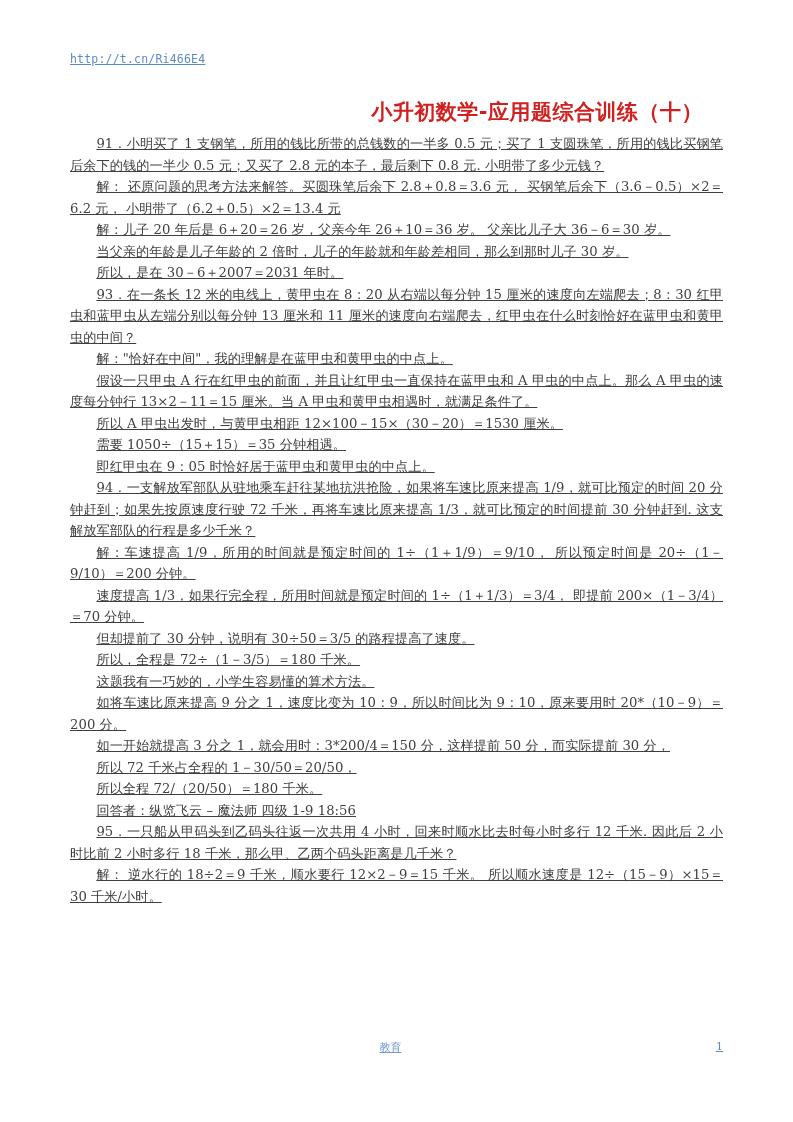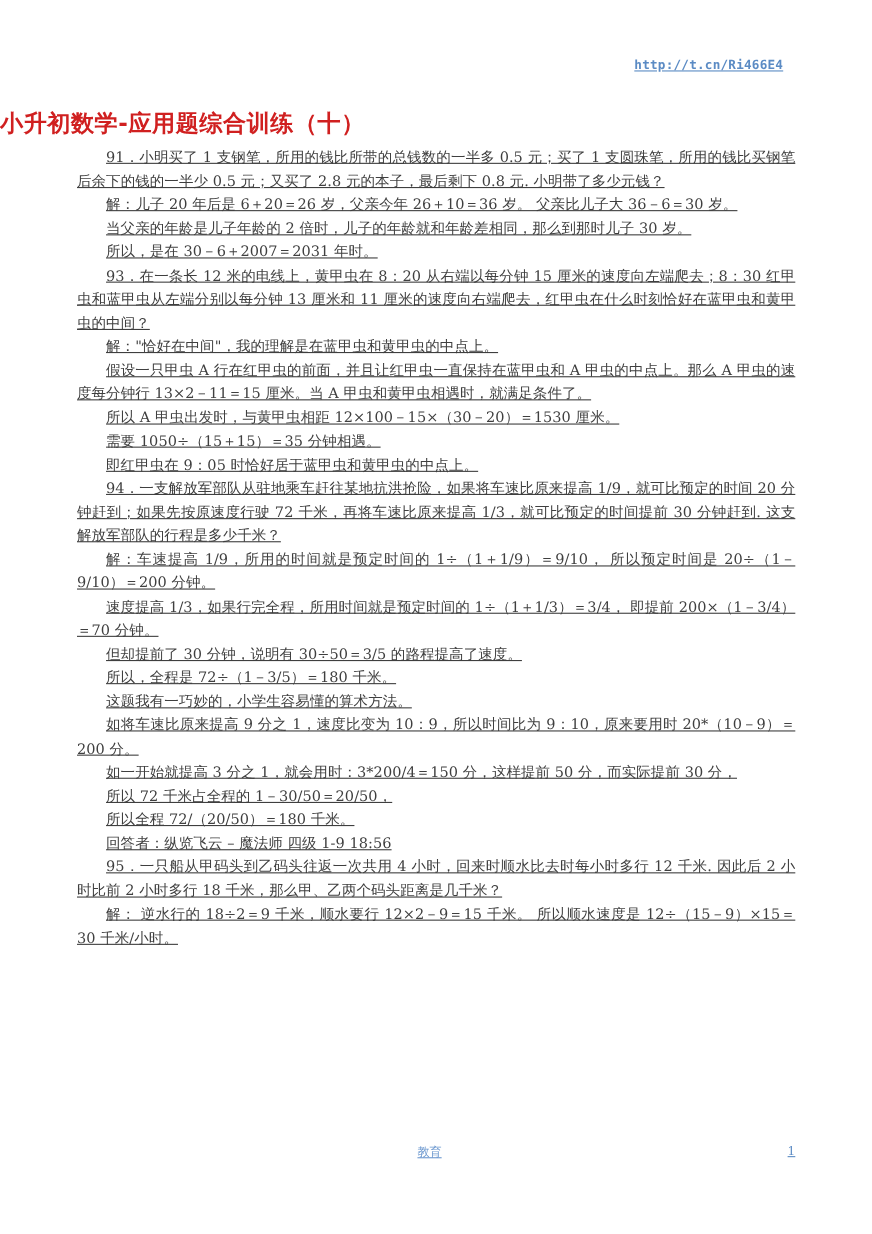--- a/index.html
+++ b/index.html
@@ -14,38 +14,37 @@
     margin: 0 auto;
     background: #ffffff;
     font-family: "DejaVu Serif", "Liberation Serif", serif;
     color: #404040;
     overflow: hidden;
   }
   .header-link-row {
     position: absolute;
     top: 52px;
     left: 70px;
-    right: 81px;
-    text-align: right;
+    right: 70px;
+    text-align: left;
     font-size: 11.5px;
     font-family: "DejaVu Sans Mono", "Liberation Mono", monospace;
-    font-weight: bold;
   }
   .header-link-row a,
   .header-link {
     color: #5b8bc4;
     text-decoration: underline;
     letter-spacing: 0.2px;
   }
   .doc-title {
     position: absolute;
     top: 98px;
     left: 0;
     width: 703px;
-    text-align: left;
+    text-align: right;
     font-size: 21px;
     font-weight: bold;
     color: #d02020;
     font-family: "DejaVu Sans", "Liberation Sans", sans-serif;
     letter-spacing: 0.5px;
   }
   .body-area {
     position: absolute;
     top: 133px;
     left: 70px;
@@ -100,20 +99,21 @@
 <div class="page">
 
   <div class="header-link-row">
     <span class="header-link">http://t.cn/Ri466E4</span>
   </div>
 
   <div class="doc-title">小升初数学-应用题综合训练（十）</div>
 
   <div class="body-area">
     <p class="para indent">91．小明买了 1 支钢笔，所用的钱比所带的总钱数的一半多 0.5 元；买了 1 支圆珠笔，所用的钱比买钢笔后余下的钱的一半少 0.5 元；又买了 2.8 元的本子，最后剩下 0.8 元. 小明带了多少元钱？</p>
+    <p class="para indent">解： 还原问题的思考方法来解答。买圆珠笔后余下 2.8＋0.8＝3.6 元， 买钢笔后余下（3.6－0.5）×2＝6.2 元， 小明带了（6.2＋0.5）×2＝13.4 元</p>
     <p class="para indent">解：儿子 20 年后是 6＋20＝26 岁，父亲今年 26＋10＝36 岁。 父亲比儿子大 36－6＝30 岁。</p>
     <p class="para indent">当父亲的年龄是儿子年龄的 2 倍时，儿子的年龄就和年龄差相同，那么到那时儿子 30 岁。</p>
     <p class="para indent">所以，是在 30－6＋2007＝2031 年时。</p>
     <p class="para indent">93．在一条长 12 米的电线上，黄甲虫在 8：20 从右端以每分钟 15 厘米的速度向左端爬去；8：30 红甲虫和蓝甲虫从左端分别以每分钟 13 厘米和 11 厘米的速度向右端爬去，红甲虫在什么时刻恰好在蓝甲虫和黄甲虫的中间？</p>
     <p class="para indent">解："恰好在中间"，我的理解是在蓝甲虫和黄甲虫的中点上。</p>
     <p class="para indent">假设一只甲虫 A 行在红甲虫的前面，并且让红甲虫一直保持在蓝甲虫和 A 甲虫的中点上。那么 A 甲虫的速度每分钟行 13×2－11＝15 厘米。当 A 甲虫和黄甲虫相遇时，就满足条件了。</p>
     <p class="para indent">所以 A 甲虫出发时，与黄甲虫相距 12×100－15×（30－20）＝1530 厘米。</p>
     <p class="para indent">需要 1050÷（15＋15）＝35 分钟相遇。</p>
     <p class="para indent">即红甲虫在 9：05 时恰好居于蓝甲虫和黄甲虫的中点上。</p>
     <p class="para indent">94．一支解放军部队从驻地乘车赶往某地抗洪抢险，如果将车速比原来提高 1/9，就可比预定的时间 20 分钟赶到；如果先按原速度行驶 72 千米，再将车速比原来提高 1/3，就可比预定的时间提前 30 分钟赶到. 这支解放军部队的行程是多少千米？</p>

